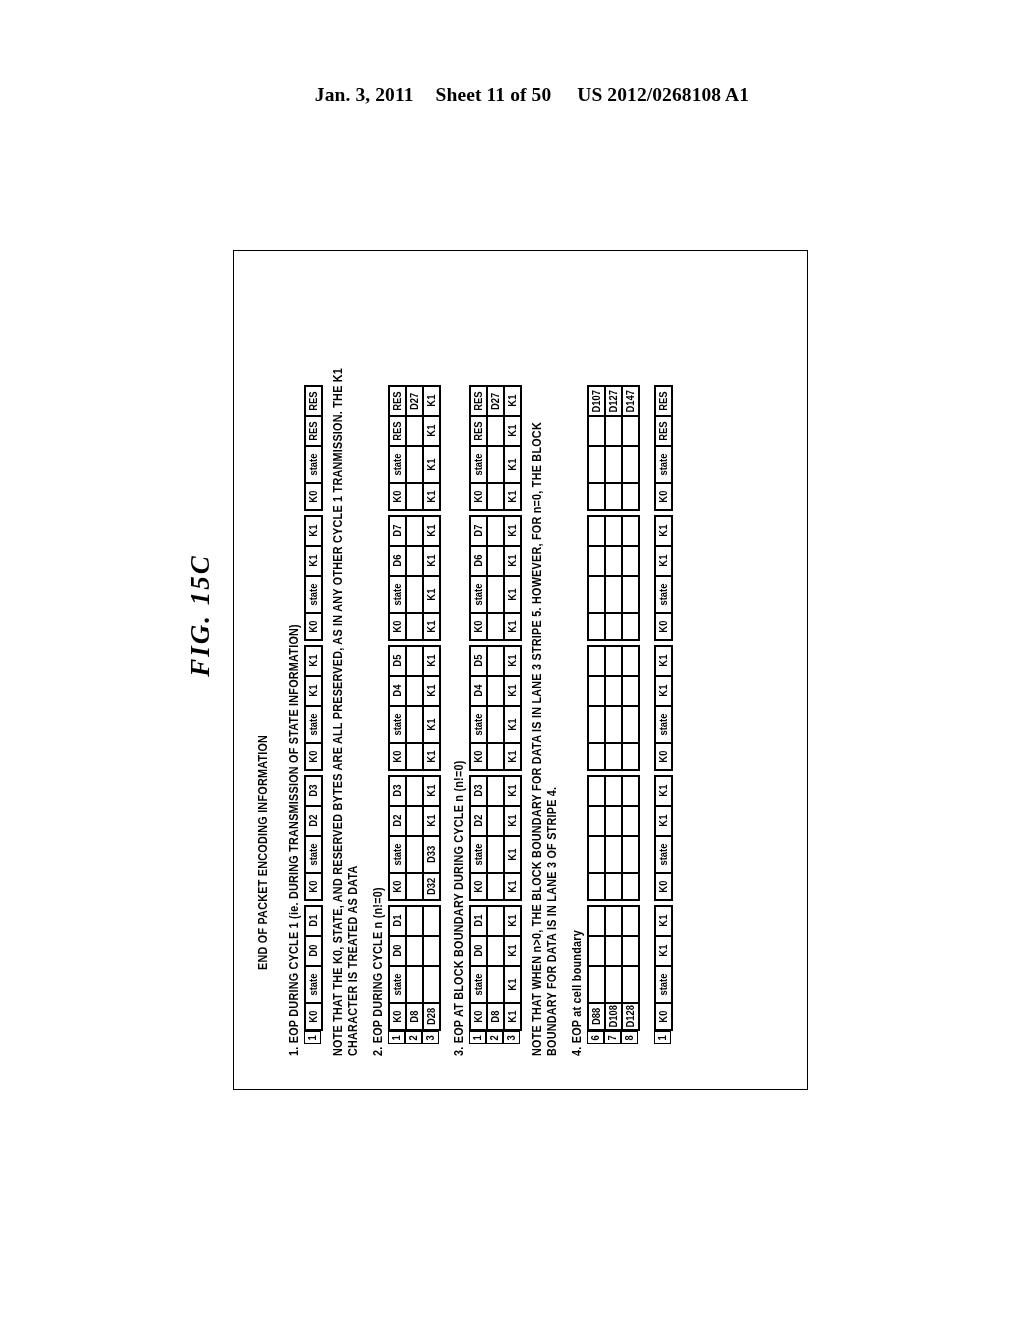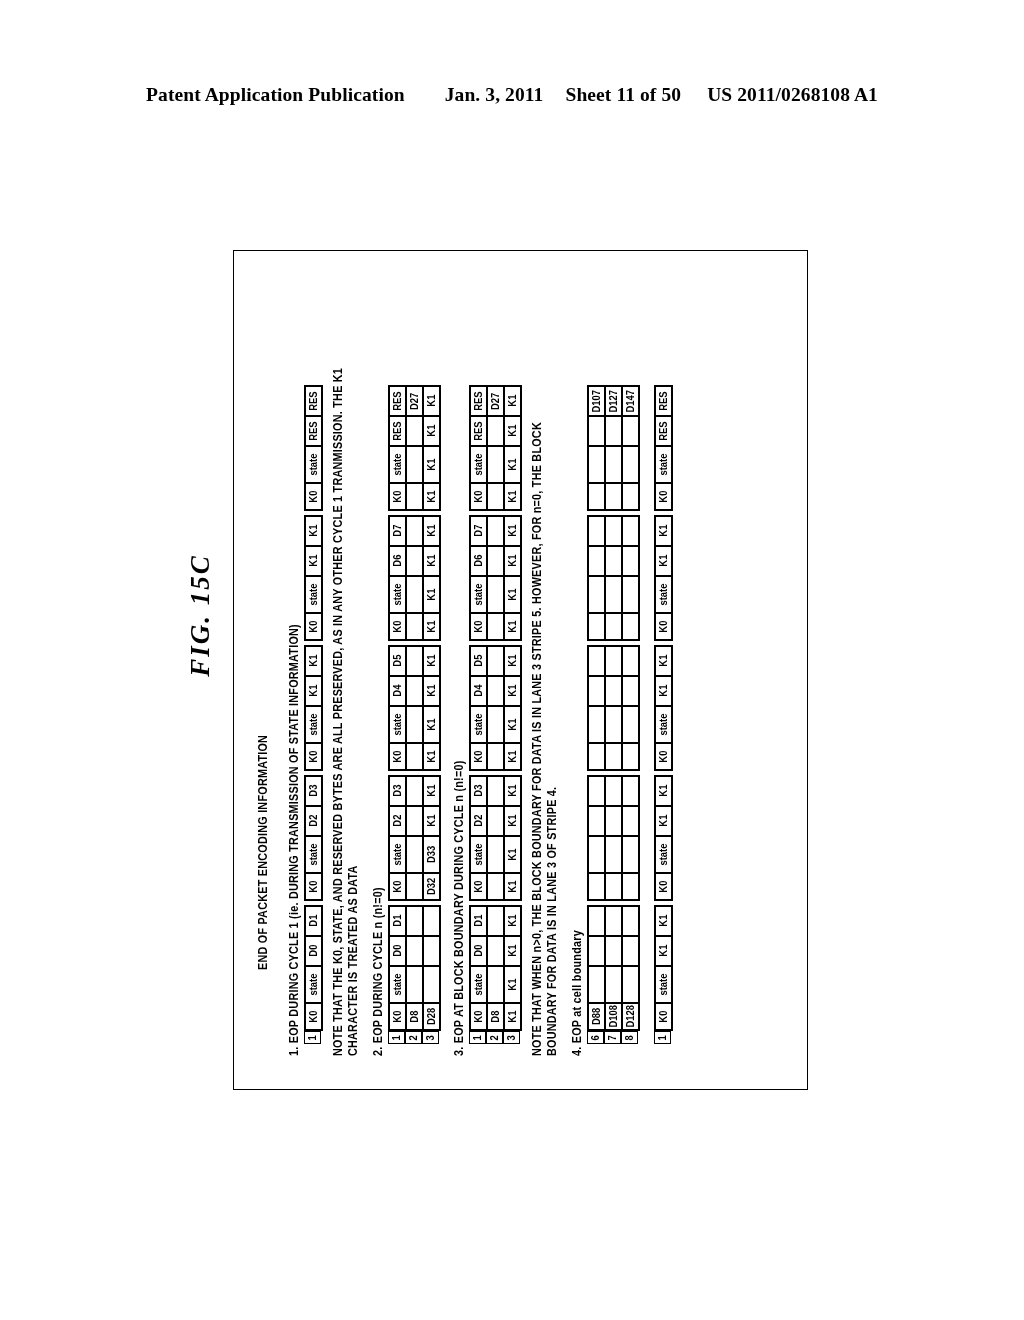--- a/index.html
+++ b/index.html
@@ -111,27 +111,26 @@
   .sec3{margin-top:10px;}
   .sec4{margin-top:10px;}
   .tail-table{margin-top:14px;}
 
   .ind{margin-left:12px;}
 </style>
 </head>
 <body>
 
 <div id="pub-header">
-  <span class="seg">Patent Application Publication</span>
   <span class="sp-lg"></span>
   <span class="seg">Jan. 3, 2011</span>
   <span class="sp-sm"></span>
   <span class="seg">Sheet 11 of 50</span>
   <span class="sp-md"></span>
-  <span class="seg">US 2011/0268108 A1</span>
+  <span class="seg">US 2012/0268108 A1</span>
 </div>
 
 <div id="fig-label">FIG. 15C</div>
 
 <div id="fig-frame"></div>
 
 <div id="rot-plane">
 
   <div class="fig-title stencil">END OF PACKET ENCODING INFORMATION</div>
 

